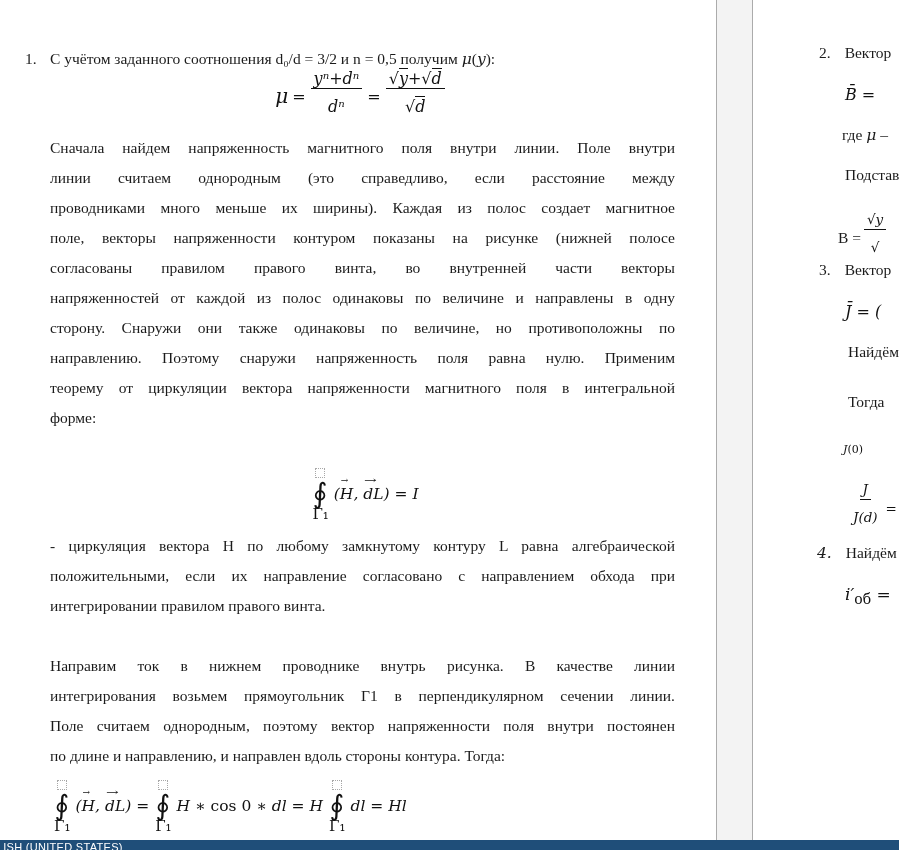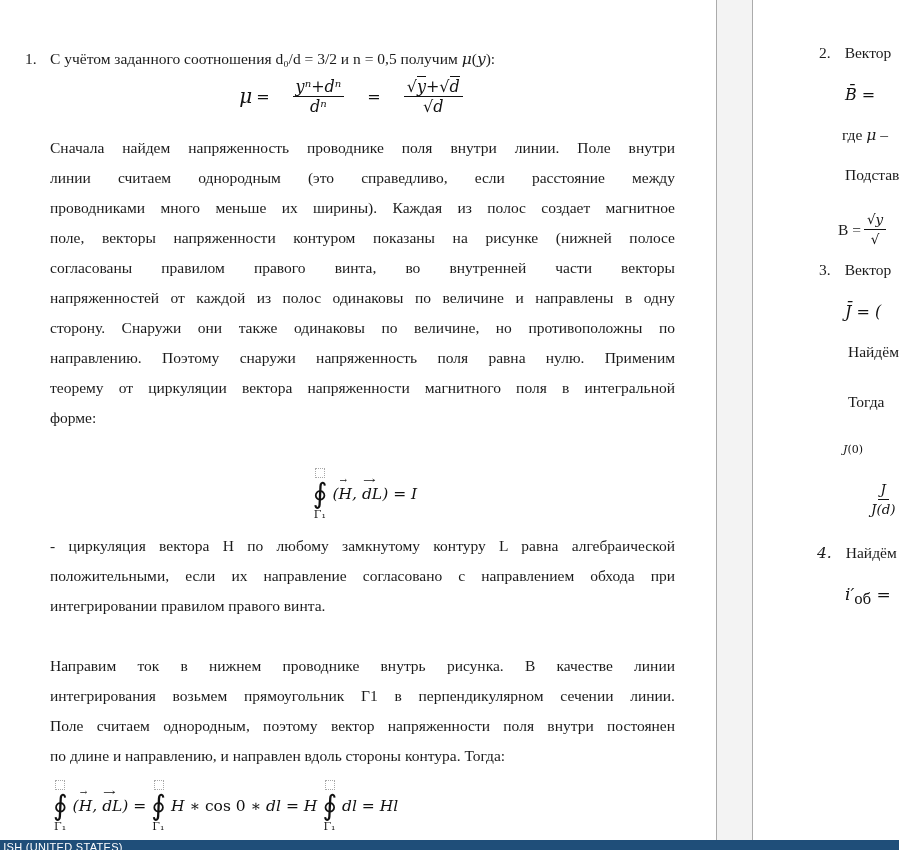--- a/index.html
+++ b/index.html
@@ -27,33 +27,33 @@
   .para .ln.last{text-align-last:left}
   #para1{top:133px}
   #para2{top:531px}
   #para3{top:651px}
 
   
   .math{font-family:"DejaVu Serif",serif;font-style:italic;color:#111}
   .fcenter{position:absolute;left:50px;width:625px;display:flex;justify-content:center;align-items:center}
   #formula1{top:68px;height:56px;font-size:16px}
   #formula1 .mu{font-size:20px;margin-right:4px}
-  .frac{display:inline-flex;flex-direction:column;align-items:center;margin:0 23px;vertical-align:middle}
+  .frac{display:inline-flex;flex-direction:column;align-items:center;margin:0 5px;vertical-align:middle}
   .frac .num{display:block;border-bottom:1.3px solid #111;padding:0 3px;line-height:19px}
-  .frac .den{display:block;padding:0 3px;line-height:19px}
+  .frac .den{display:block;padding:8px 3px;line-height:19px}
   .sq{white-space:nowrap}
   .sq .bar{border-top:1.2px solid #111}
 
   #formula2{top:458px;height:72px;font-size:15.5px}
   #formula3{position:absolute;left:48px;top:770px;height:72px;display:flex;align-items:center;font-size:15.5px}
 
   .bigop{display:inline-flex;flex-direction:column;align-items:center;margin:0 5px}
   .phbox{width:8px;height:8px;border:1px dotted #a8a8a8;margin-bottom:1px}
   .oint{font-family:"DejaVu Sans",sans-serif;font-style:normal;font-size:28px;line-height:30px}
-  .osub{font-style:normal;font-size:11px;line-height:11px;align-self:flex-start;margin-left:1px}
+  .osub{font-style:normal;font-size:15px;line-height:11px;align-self:flex-start;margin-left:1px}
   .vec{position:relative;display:inline-block}
   .vec .arr{position:absolute;left:1px;top:-9px;font-size:9px;font-style:normal;line-height:9px}
   .vec .arr.wide{transform:scaleX(1.7);transform-origin:left}
   .gapsp{display:inline-block;width:5px}
 
   
   .frag{position:absolute;white-space:nowrap;font-size:15.5px}
   .frag .listnum{display:inline-block;margin-right:14px}
   #r-item2{left:66px;top:44px}
   #r-fb{left:92px;top:85px;font-size:16px}
@@ -102,21 +102,21 @@
       <span class="num">
         <span class="sq"><span>√</span><span class="bar">y</span></span><span>+</span><span class="sq"><span>√</span><span class="bar">d</span></span>
       </span>
       <span class="den">
         <span class="sq"><span>√</span><span class="bar">d</span></span>
       </span>
     </span>
   </div>
 
   <div id="para1" class="para bodytext">
-    <div class="ln">Сначала найдем напряженность проводнике поля внутри линии. Поле внутри</div>
+    <div class="ln">Сначала найдем напряженность магнитного поля внутри линии. Поле внутри</div>
     <div class="ln">линии считаем однородным (это справедливо, если расстояние между</div>
     <div class="ln">проводниками много меньше их ширины). Каждая из полос создает магнитное</div>
     <div class="ln">поле, векторы напряженности контуром показаны на рисунке (нижней полосе</div>
     <div class="ln">согласованы правилом правого винта, во внутренней части векторы</div>
     <div class="ln">напряженностей от каждой из полос одинаковы по величине и направлены в одну</div>
     <div class="ln">сторону. Снаружи они также одинаковы по величине, но противоположны по</div>
     <div class="ln">направлению. Поэтому снаружи напряженность поля равна нулю. Применим</div>
     <div class="ln">теорему от циркуляции вектора напряженности магнитного поля в интегральной</div>
     <div class="ln last">форме:</div>
   </div>

